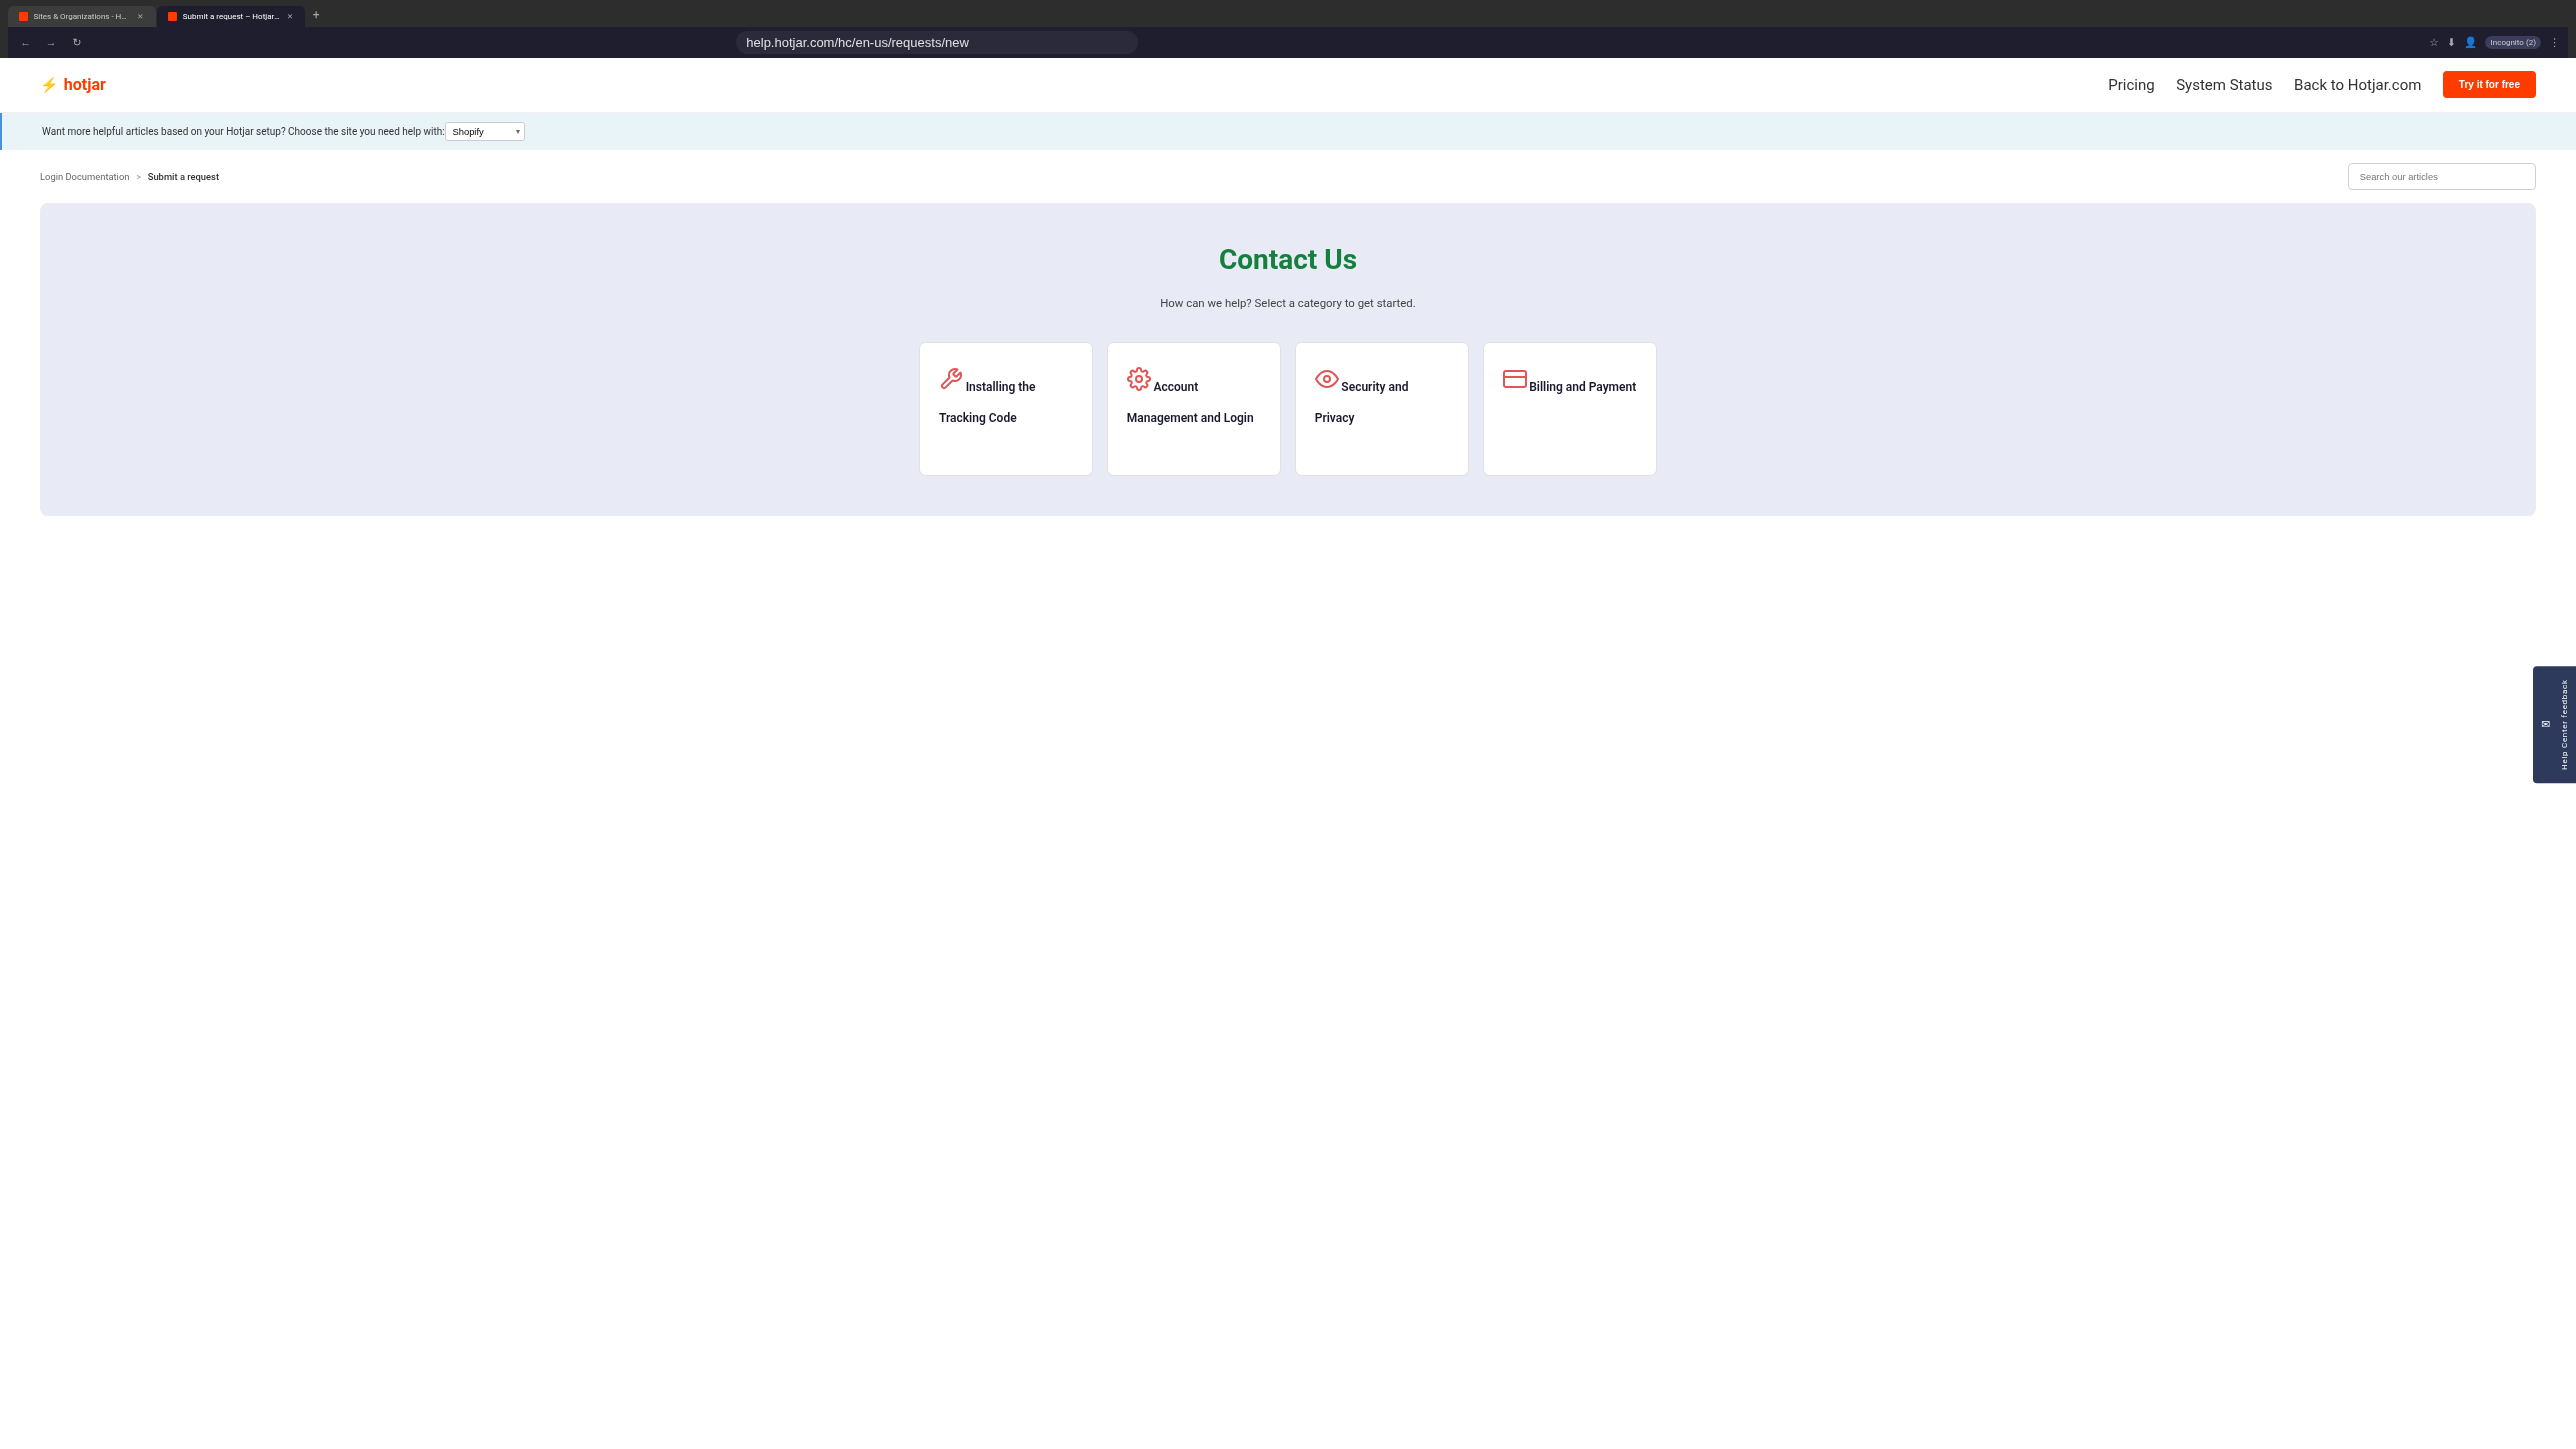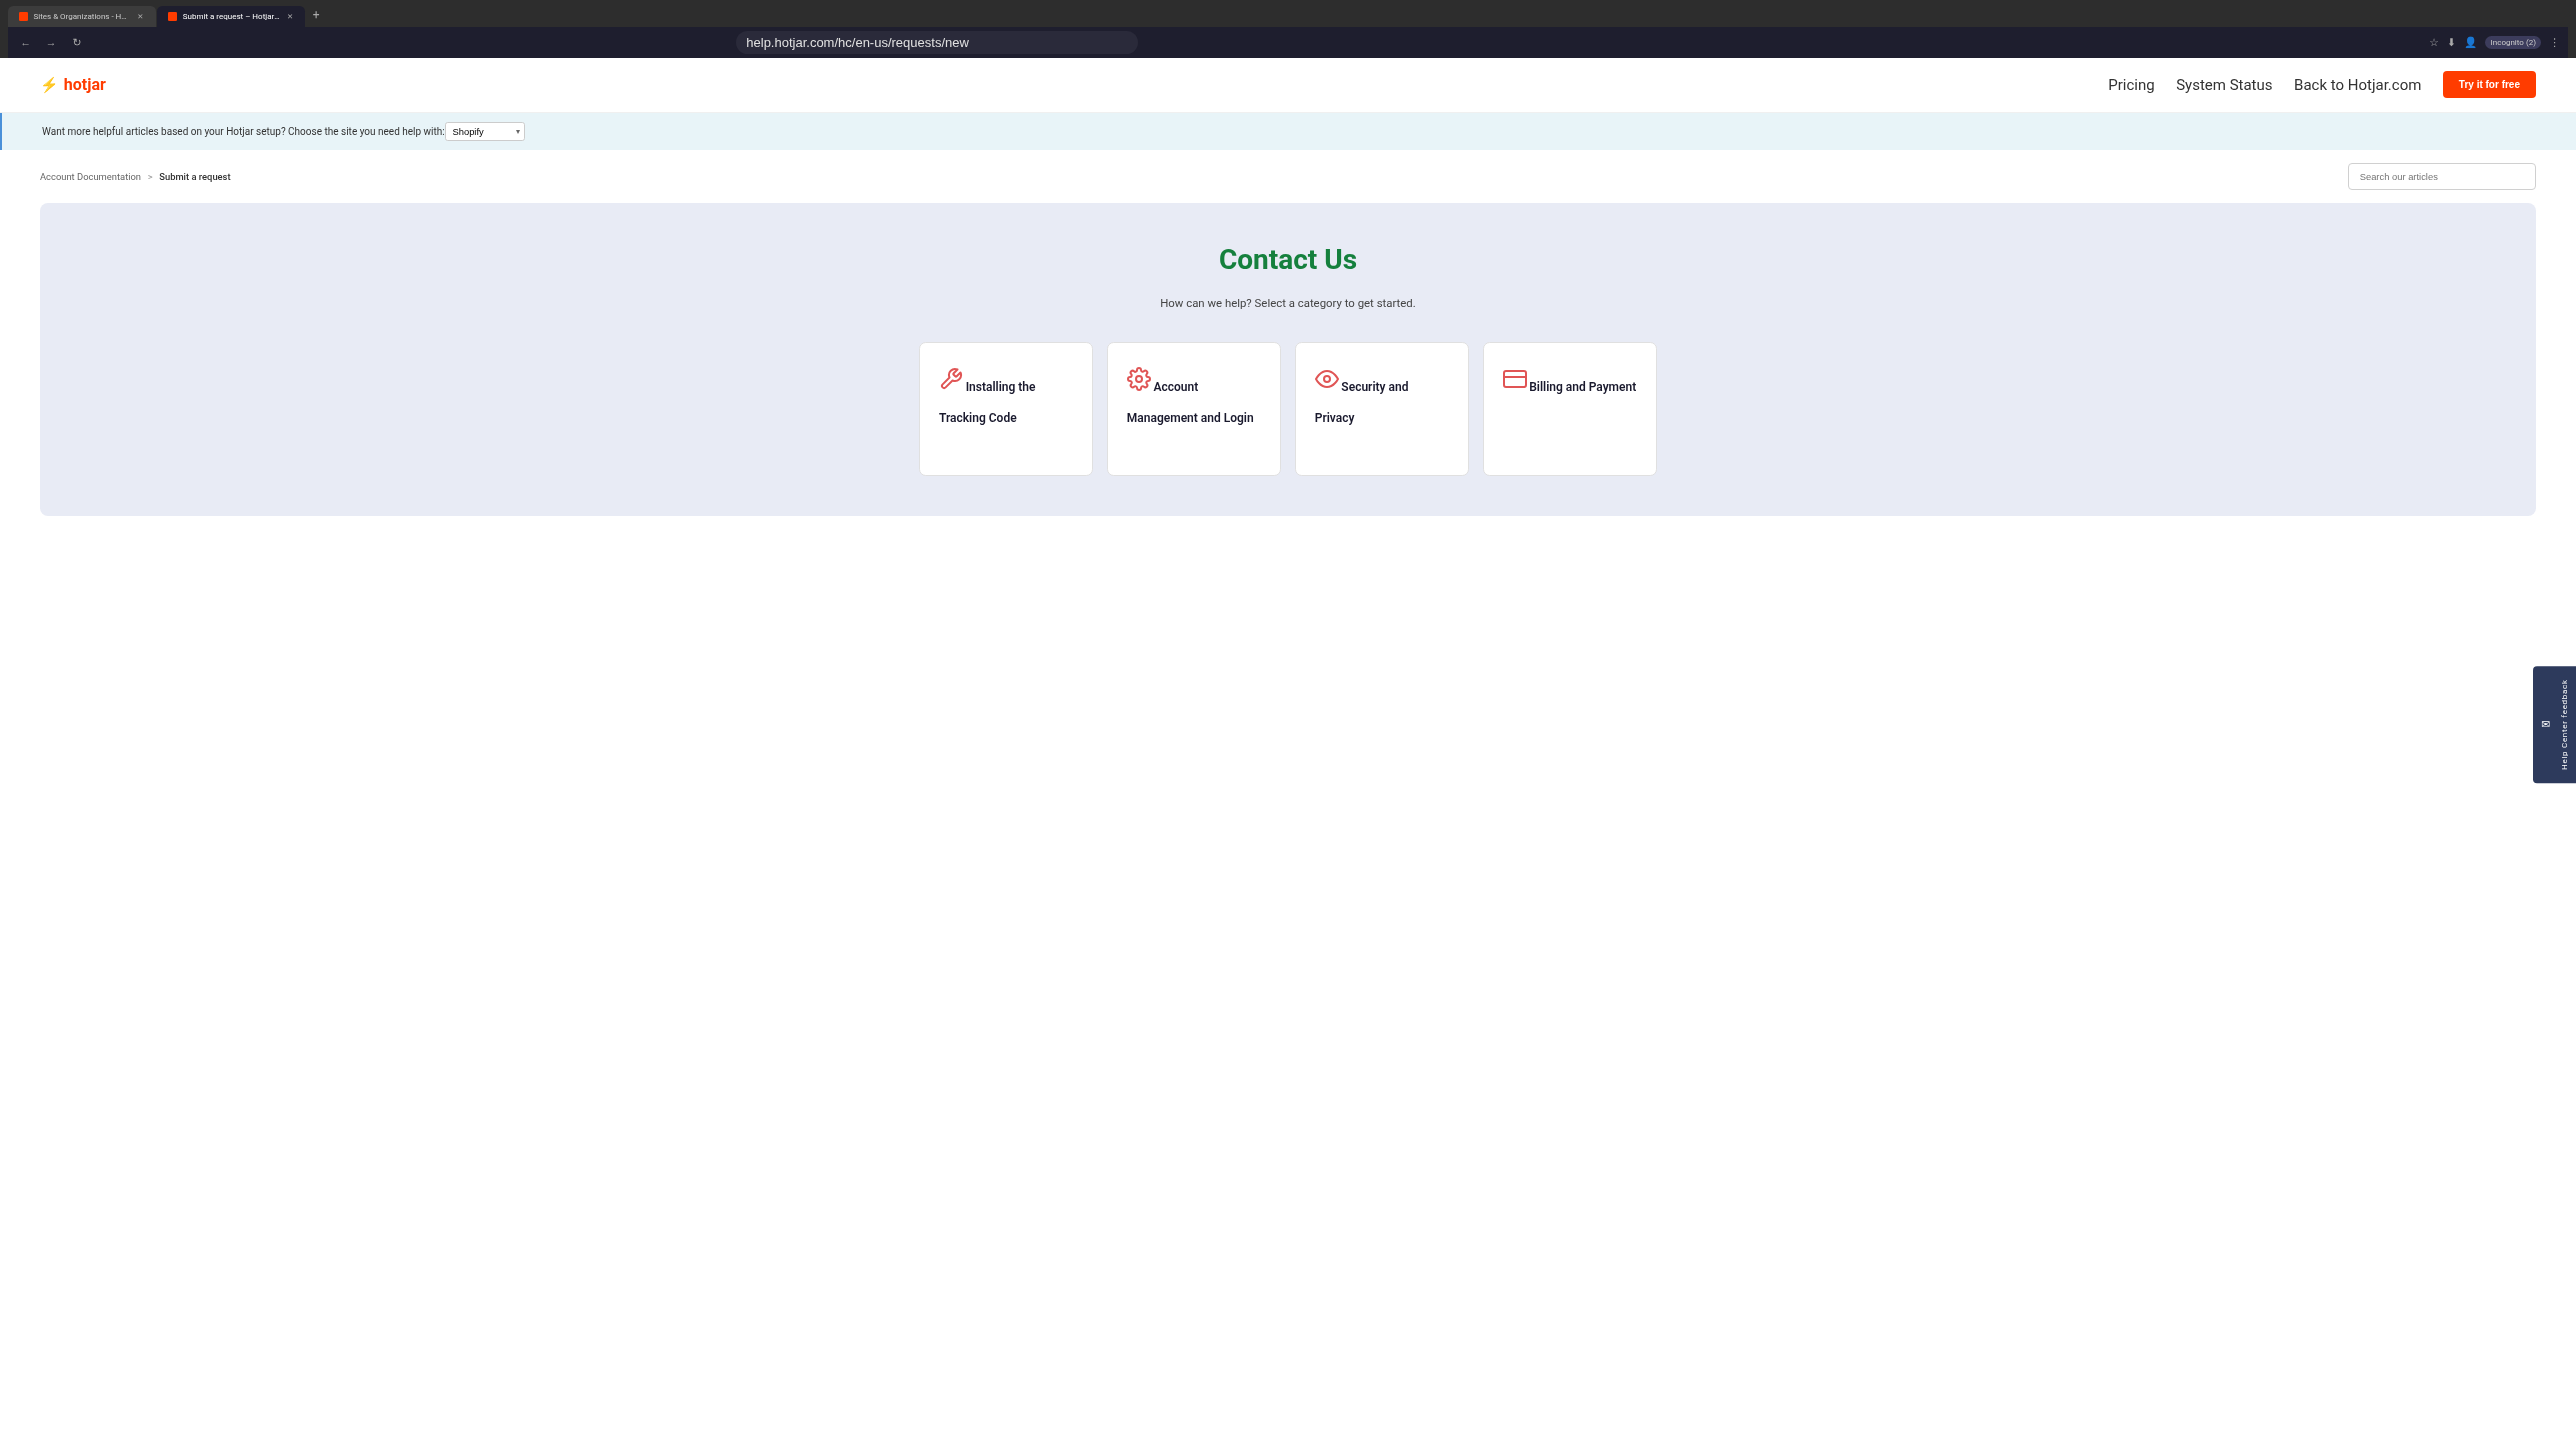--- a/index.html
+++ b/index.html
@@ -432,21 +432,21 @@
         <option>Shopify</option>
         <option>WordPress</option>
         <option>Wix</option>
         <option>Squarespace</option>
       </select>
     </div>
   </div>
 
   <div class="breadcrumb-bar">
     <nav class="breadcrumb">
-      <a href="#">Account Documentation</a>
+      <a href="#">Login Documentation</a>
       <span class="separator">&gt;</span>
       <span class="current">Submit a request</span>
     </nav>
     <input class="search-box" type="text" placeholder="Search our articles" style="">
   </div>
 
   <main class="main-content">
     <h1 class="contact-title">Contact Us</h1>
     <p class="contact-subtitle">How can we help? Select a category to get started.</p>
 

